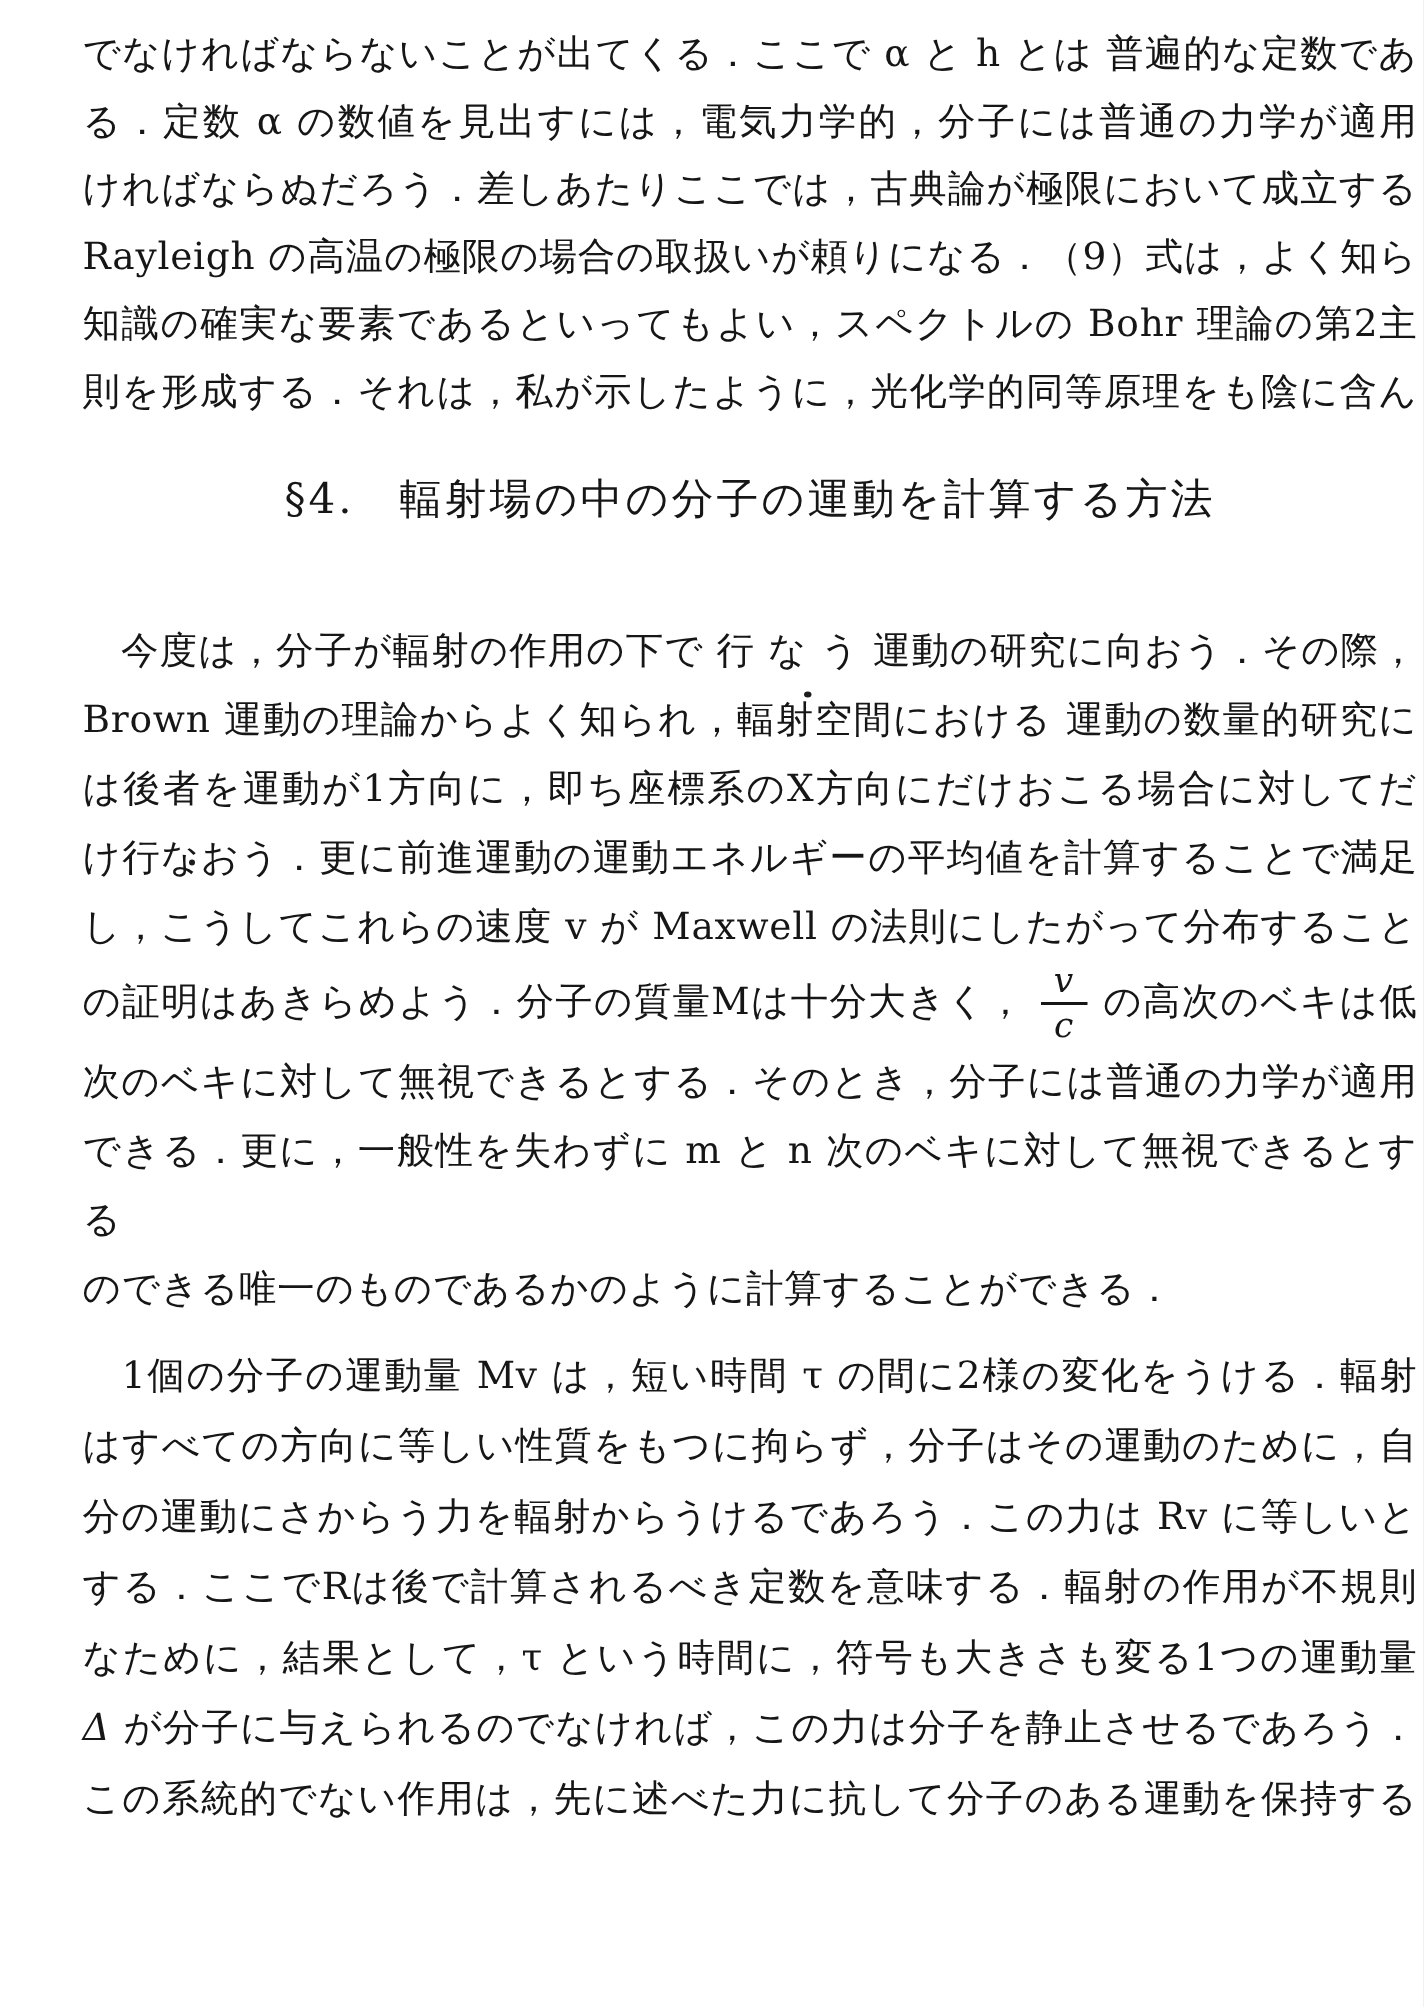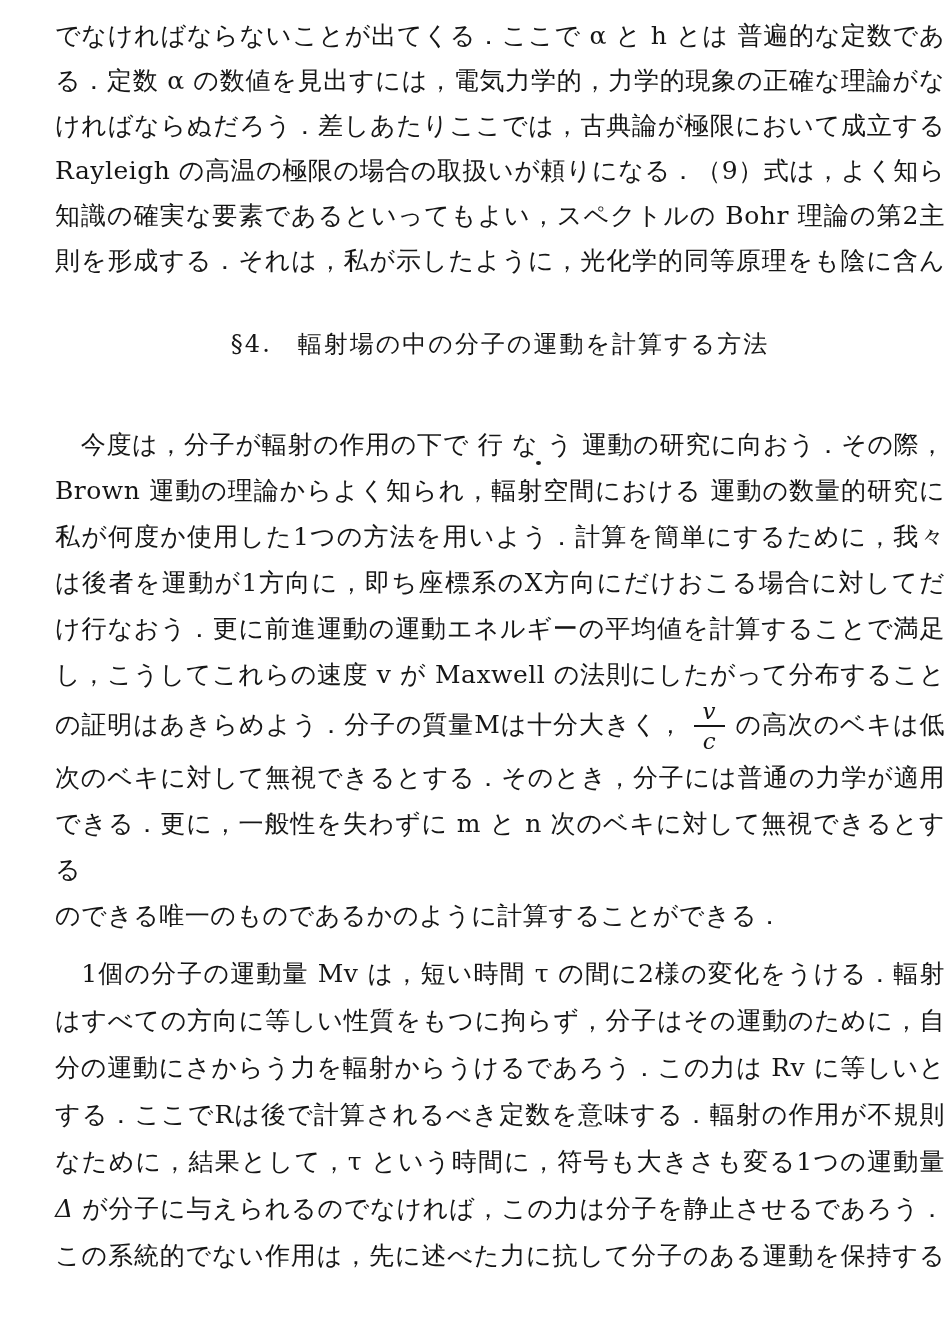--- a/index.html
+++ b/index.html
@@ -23,22 +23,22 @@
     white-space: normal;
     letter-spacing: 0.5px;
   }
   .line.short {
     text-align: left;
     text-align-last: left;
   }
   .p2 .line { line-height: 46px; }
   .p3 .line { line-height: 47px; }
   .heading {
-    margin-top: 38px;
-    font-size: 24px;
+    margin-top: 27px;
+    font-size: 28px;
     line-height: 46px;
     text-align: center;
     text-align-last: center;
     letter-spacing: 2px;
   }
   .p2 { margin-top: 55px; }
   .p3 { margin-top: 11px; }
   .math-var {
     font-style: italic;
     font-family: "DejaVu Serif", serif;
@@ -66,33 +66,32 @@
   .speck-2 { left: 126px; top: 573px; width: 4px; }
 </style>
 </head>
 <body>
 
 <div class="page">
   <div class="text-block">
 
     <div class="para p1">
       <div class="line">でなければならないことが出てくる．ここで α と h とは 普遍的な定数であ</div>
-      <div class="line">る．定数 α の数値を見出すには，電気力学的，力学的現象の正確な理論がな</div>
+      <div class="line">る．定数 α の数値を見出すには，電気力学的，分子には普通の力学が適用</div>
       <div class="line">ければならぬだろう．差しあたりここでは，古典論が極限において成立する</div>
       <div class="line">Rayleigh の高温の極限の場合の取扱いが頼りになる．（9）式は，よく知ら</div>
       <div class="line">知識の確実な要素であるといってもよい，スペクトルの Bohr 理論の第2主</div>
       <div class="line">則を形成する．それは，私が示したように，光化学的同等原理をも陰に含ん</div>
     </div>
 
     <div class="heading">§4.　輻射場の中の分子の運動を計算する方法</div>
 
     <div class="para p2">
       <div class="line">　今度は，分子が輻射の作用の下で 行 な う 運動の研究に向おう．その際，</div>
       <div class="line">Brown 運動の理論からよく知られ，輻射空間における 運動の数量的研究に</div>
-      <div class="line">私が何度か使用した1つの方法を用いよう．計算を簡単にするために，我々</div>
       <div class="line">は後者を運動が1方向に，即ち座標系のX方向にだけおこる場合に対してだ</div>
       <div class="line">け行なおう．更に前進運動の運動エネルギーの平均値を計算することで満足</div>
       <div class="line">し，こうしてこれらの速度 v が Maxwell の法則にしたがって分布すること</div>
       <div class="line frac-line"><span>の証明はあきらめよう．分子の質量Mは十分大きく，</span><span class="frac">
             <span class="num">v</span>
             <span class="den">c</span>
           </span><span>の高次のベキは低</span></div>
       <div class="line">次のベキに対して無視できるとする．そのとき，分子には普通の力学が適用</div>
       <div class="line">できる．更に，一般性を失わずに m と n 次のベキに対して無視できるとする</div>
       <div class="line short">のできる唯一のものであるかのように計算することができる．</div>

